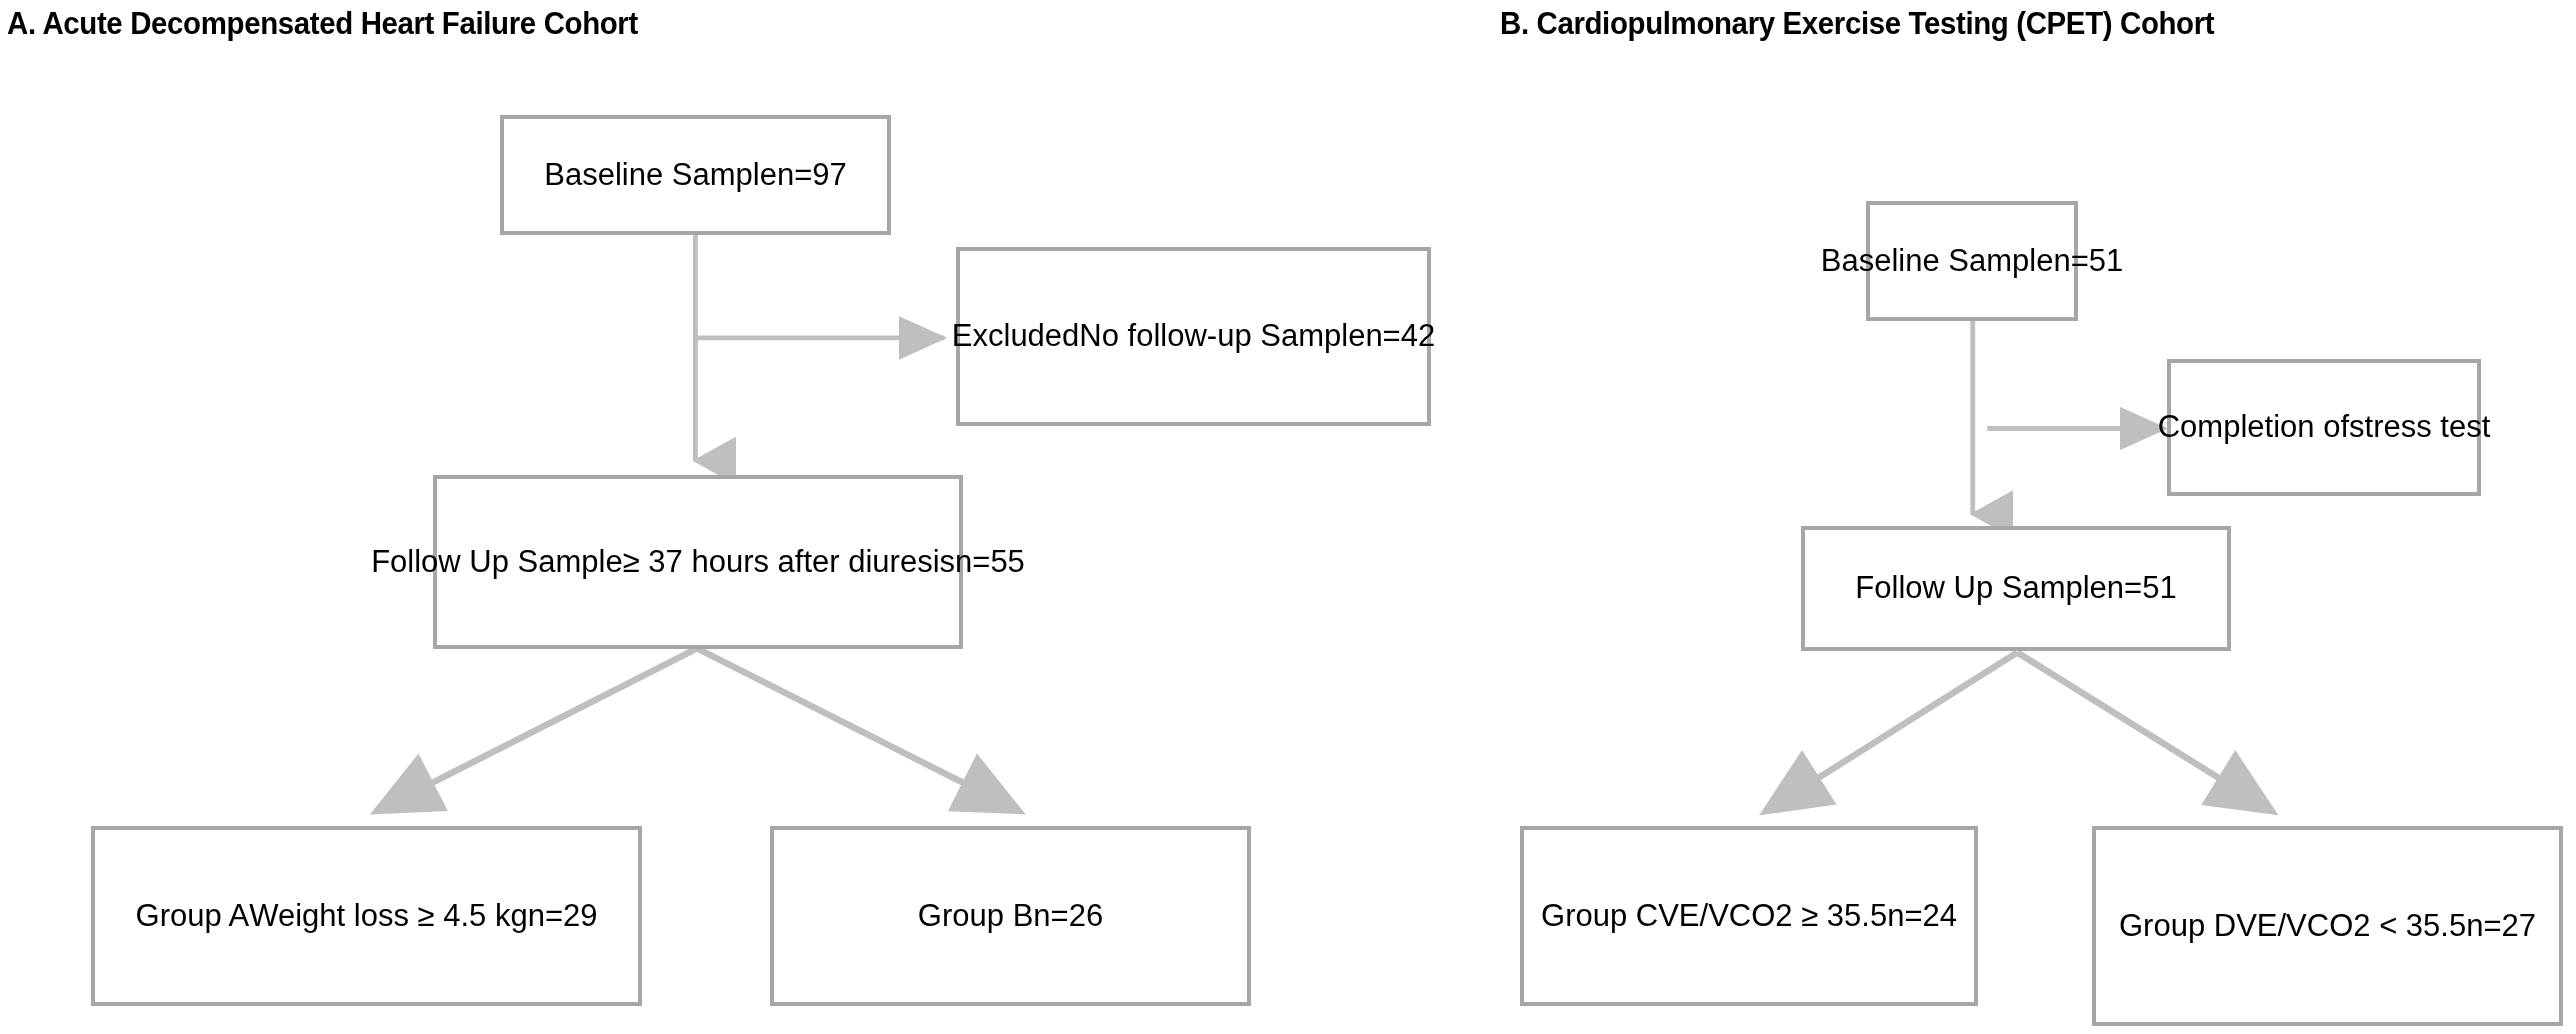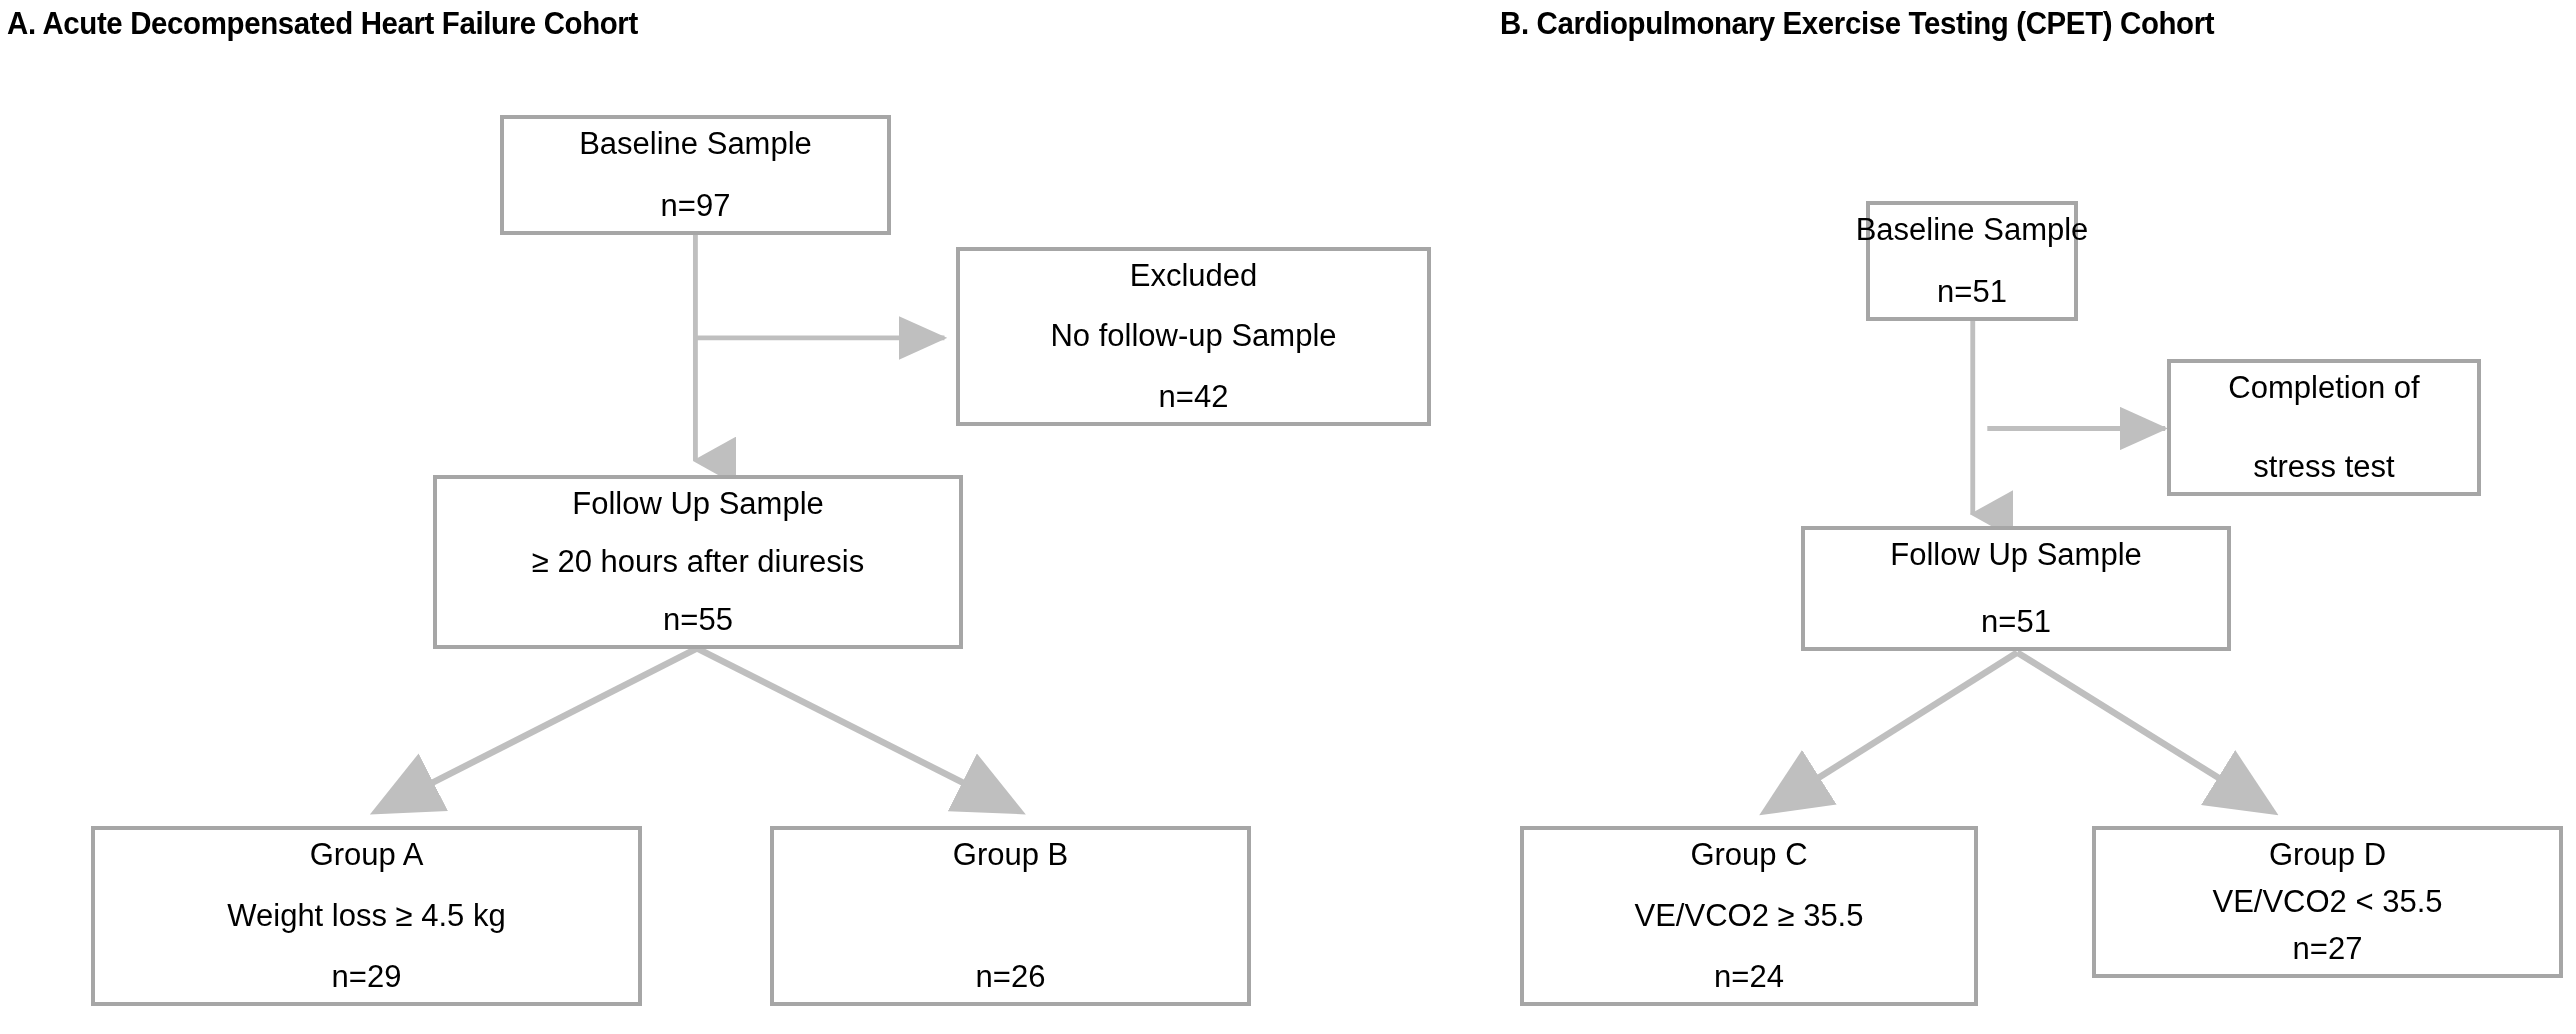--- a/index.html
+++ b/index.html
@@ -31,23 +31,23 @@
   }
   #title-a { left: 6.5px;   top: 4.9px; }
   #title-b { left: 1500px; top: 4.9px; }
 
   .node {
     position: absolute;
     box-sizing: border-box;
     background: #ffffff;
     border: 4.9px solid #a6a6a6;
     display: flex;
-    flex-direction: column;
+    flex-direction: row;
     align-items: center;
-    justify-content: space-between;
+    justify-content: center;
     text-align: center;
     font-size: 31px;
     line-height: 1.42;
     color: #000000;
     padding: 3.2px 8px;
   }
   .node .line { white-space: nowrap; display: block; }
 
   svg.edges {
     position: absolute;
@@ -119,21 +119,21 @@
   </div>
 
   <div class="node" id="a-excluded" style="left:956px; top:247px; width:475px; height:179px;">
     <span class="line">Excluded</span>
     <span class="line">No follow-up Sample</span>
     <span class="line">n=42</span>
   </div>
 
   <div class="node" id="a-followup" style="left:433px; top:475px; width:530px; height:174px;">
     <span class="line">Follow Up Sample</span>
-    <span class="line">≥ 20 hours after diuresis</span>
+    <span class="line">≥ 37 hours after diuresis</span>
     <span class="line">n=55</span>
   </div>
 
   <div class="node" id="a-group-a" style="left:91px; top:826px; width:551px; height:180px;">
     <span class="line">Group A</span>
     <span class="line">Weight loss ≥ 4.5 kg</span>
     <span class="line">n=29</span>
   </div>
 
   <div class="node" id="a-group-b" style="left:770px; top:826px; width:481px; height:180px;">
@@ -155,20 +155,20 @@
     <span class="line">Follow Up Sample</span>
     <span class="line">n=51</span>
   </div>
 
   <div class="node" id="b-group-c" style="left:1520px; top:826px; width:458px; height:180px;">
     <span class="line">Group C</span>
     <span class="line">VE/VCO2 ≥ 35.5</span>
     <span class="line">n=24</span>
   </div>
 
-  <div class="node" id="b-group-d" style="left:2092px; top:826px; width:471px; height:152px;">
+  <div class="node" id="b-group-d" style="left:2092px; top:826px; width:471px; height:200px;">
     <span class="line">Group D</span>
     <span class="line">VE/VCO2 &lt; 35.5</span>
     <span class="line">n=27</span>
   </div>
 
 </div>
 
 
 </body></html>

